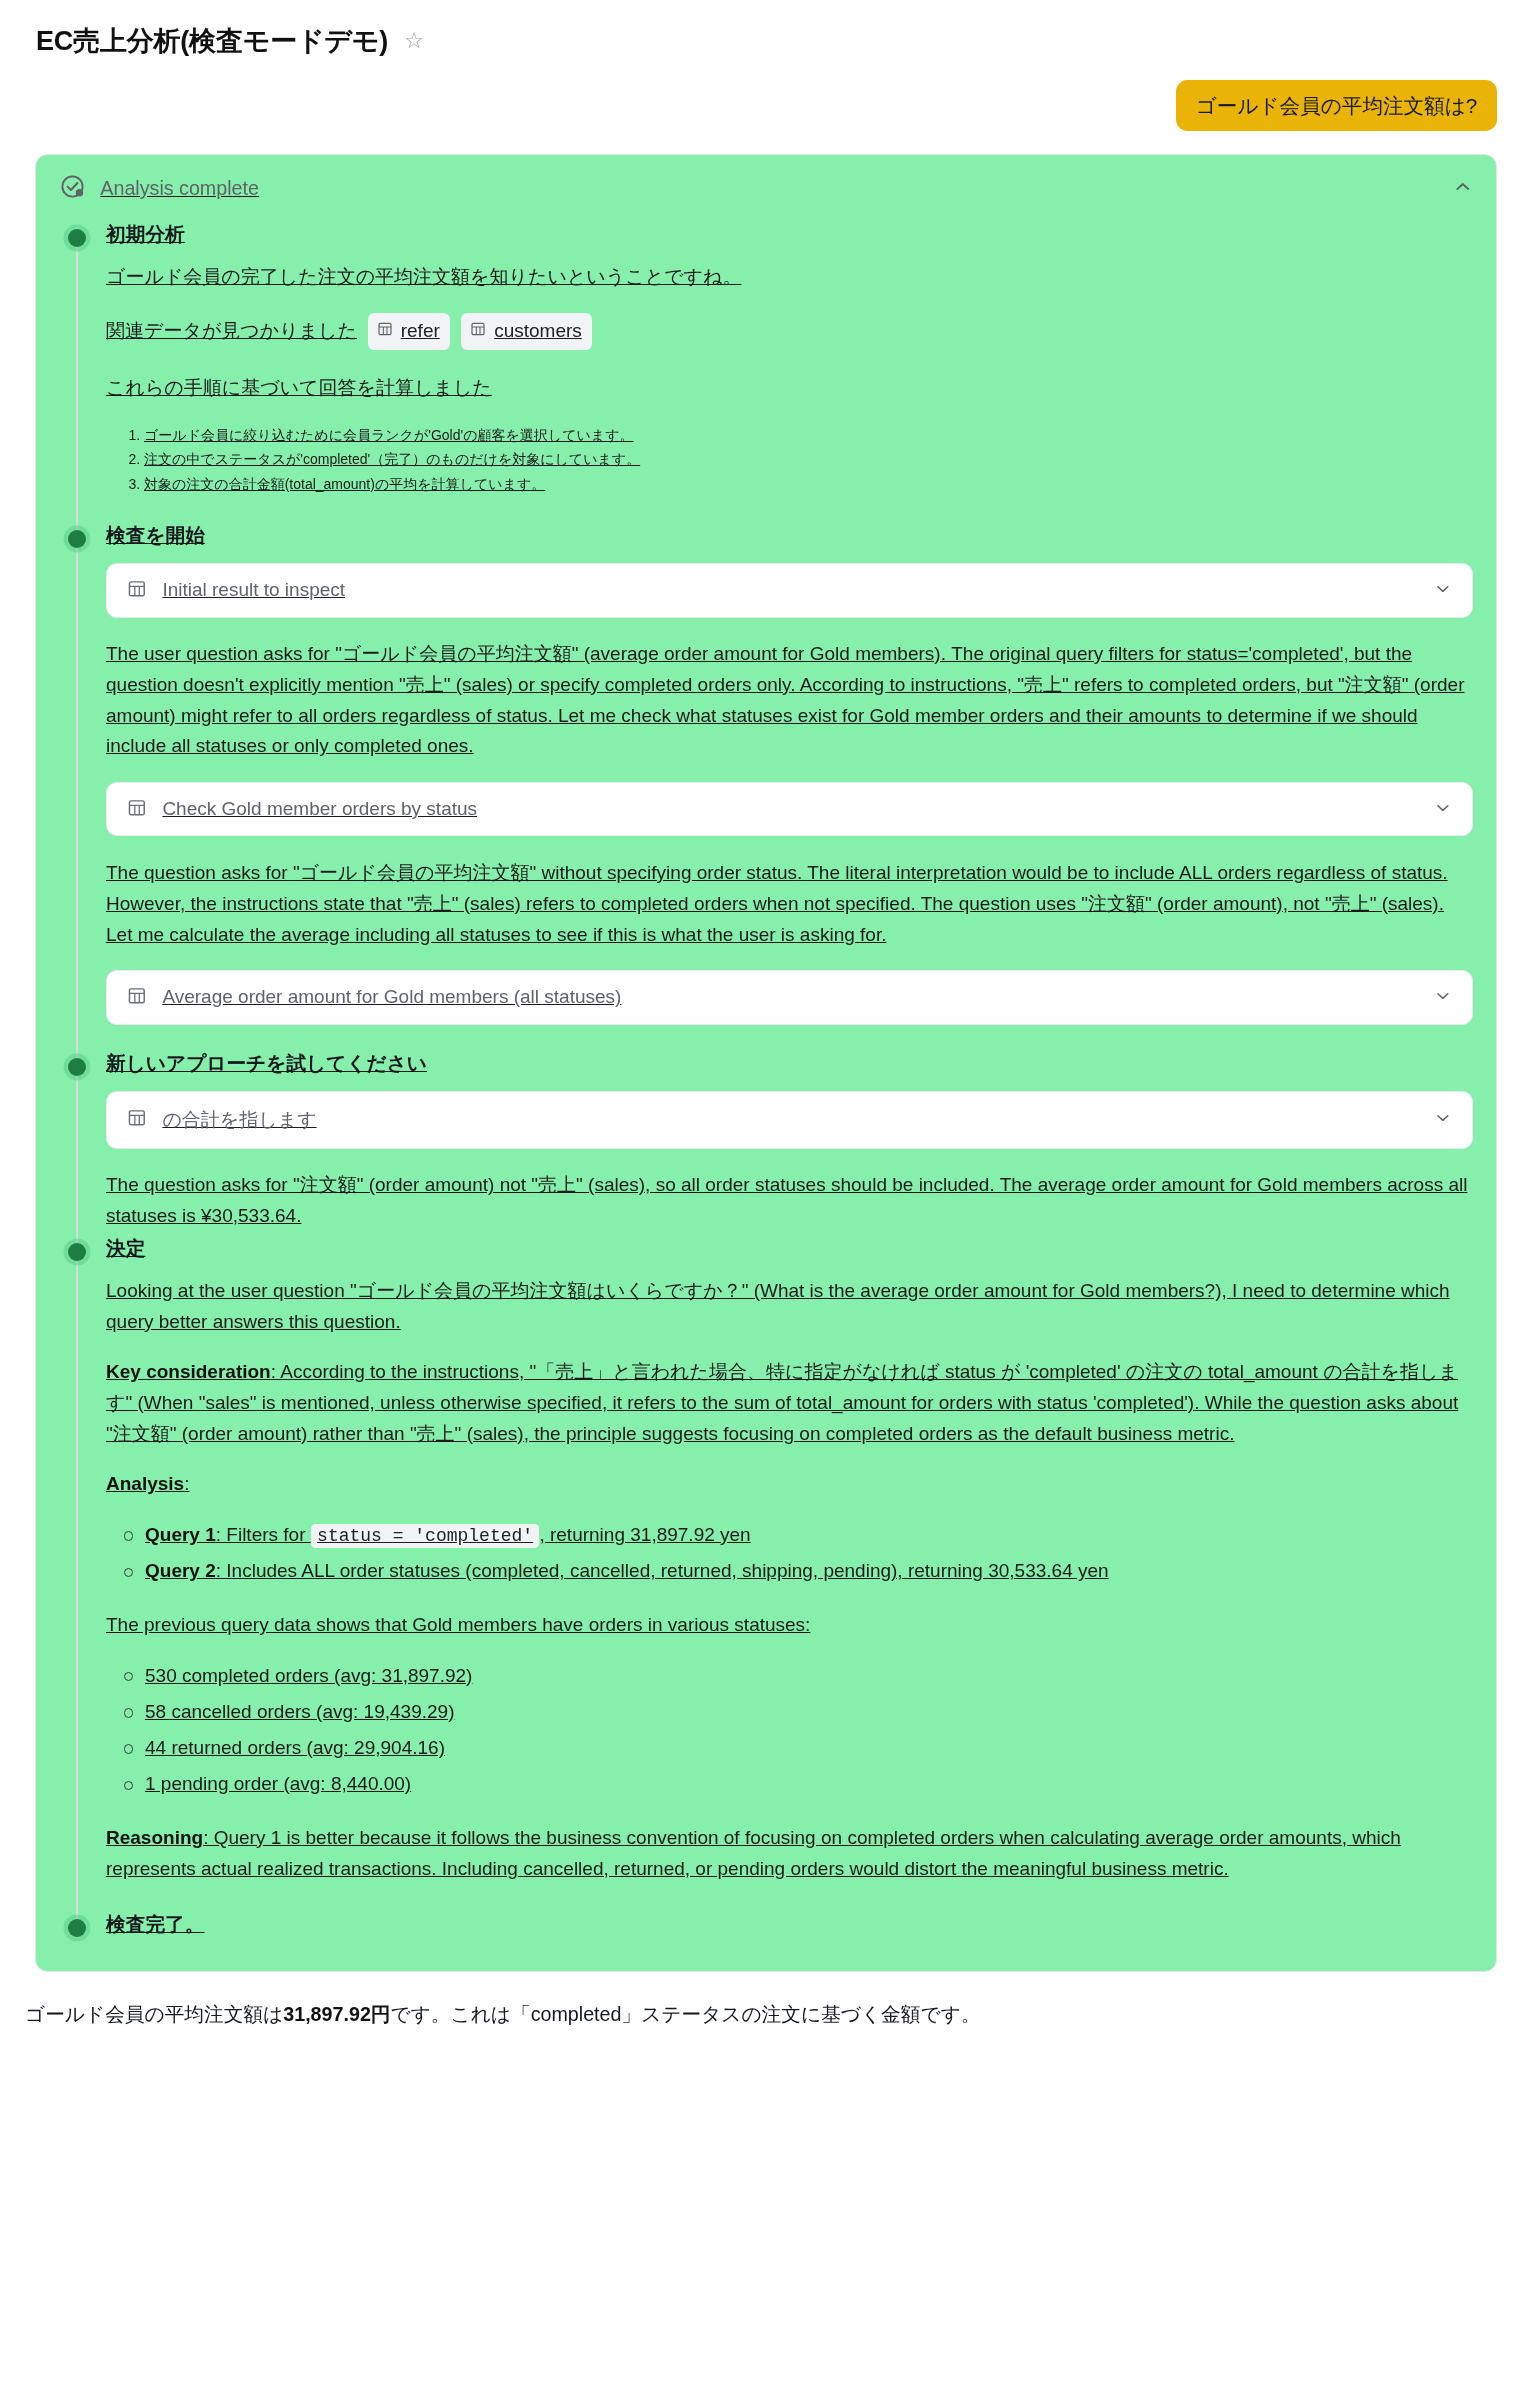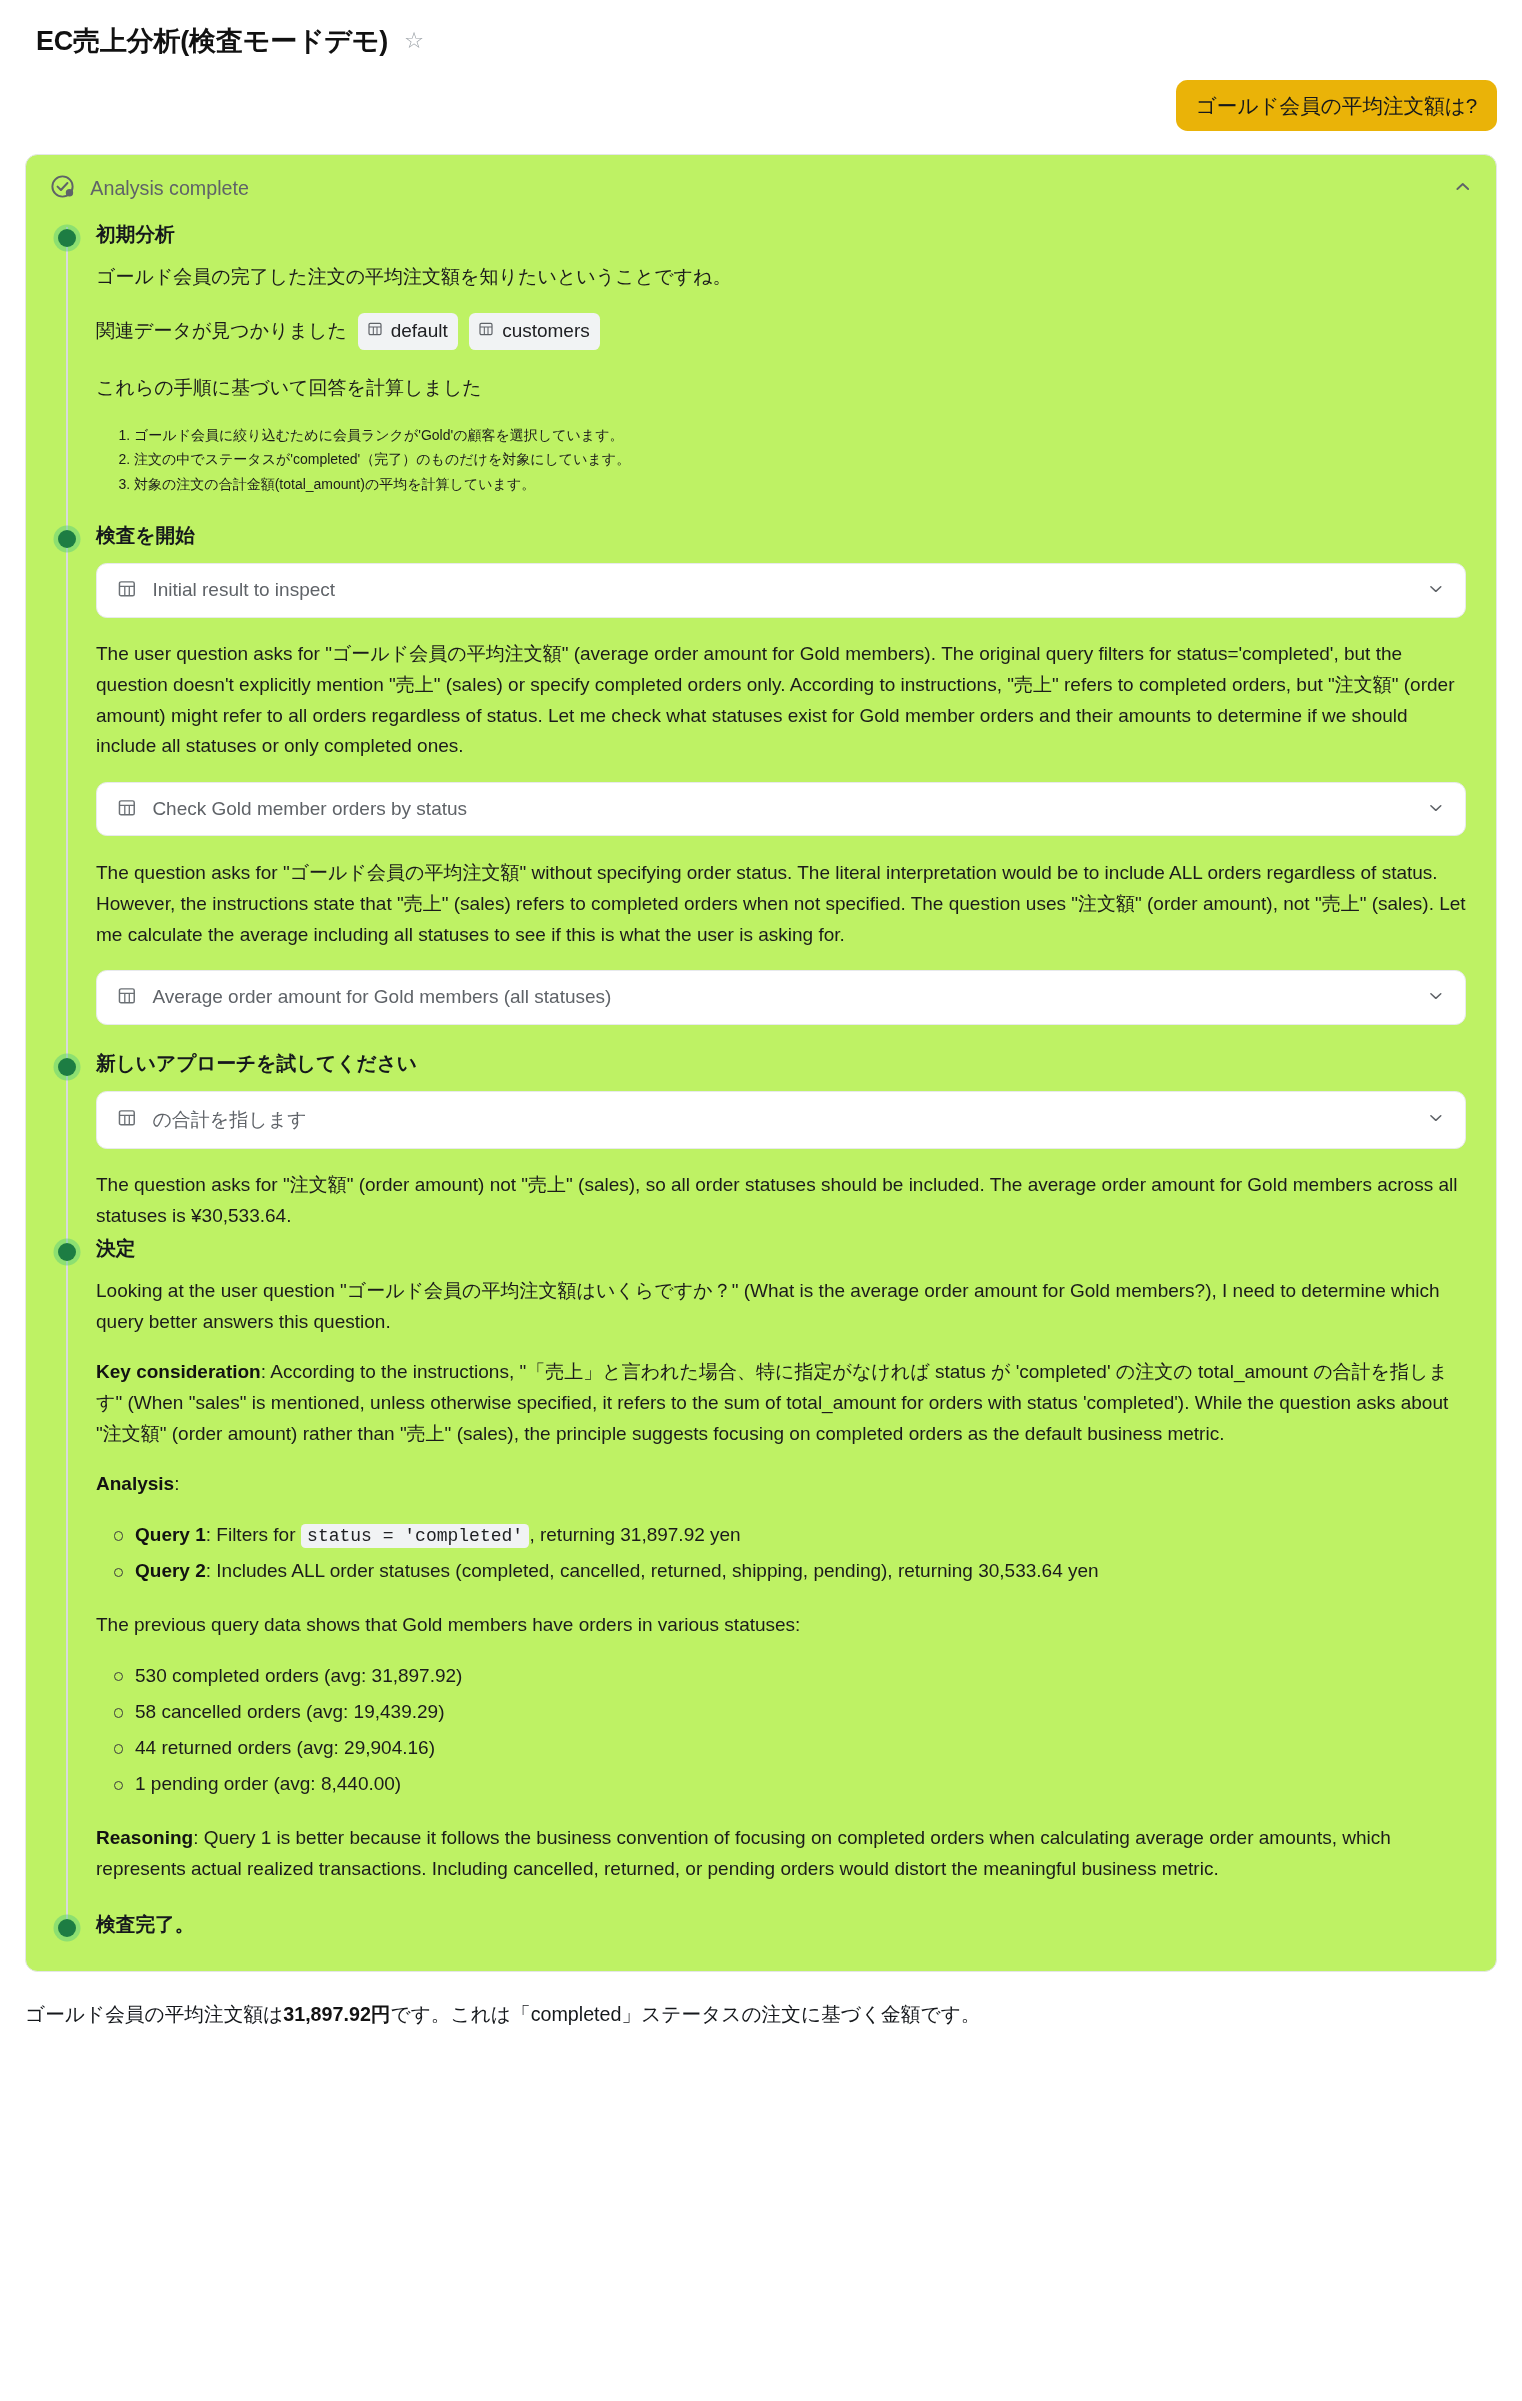--- a/index.html
+++ b/index.html
@@ -47,25 +47,26 @@
     color: #15181c;
     border-radius: 11.6px;
     padding: 11.6px 19.7px;
     font-size: 20.6px;
     line-height: 1.35;
     max-width: 985px;
   }
 
   
   .analysis-card {
-    margin: 23px 25px 0 25px;
+    margin: 23px 25px 0 35px;
     border: 0.9px solid #e4e6e9;
     border-radius: 12.5px;
-    background: #bef264;
+    background: #86efac;
     overflow: hidden;
+    text-decoration: underline;
   }
   .card-header {
     display: flex;
     align-items: center;
     padding: 18px 23px 18px 23px;
     gap: 14.3px;
   }
   .card-header .status-icon { flex: 0 0 auto; display:block; }
   .card-header-label {
     font-size: 19.7px;
@@ -261,21 +262,21 @@
 
       <div class="chip-line">
         <span>関連データが見つかりました</span>
         <span class="chip">
           <span class="tbl-ico">
             <svg width="16" height="16" viewBox="0 0 24 24" fill="none">
               <rect x="3" y="3.5" width="18" height="17" rx="2" stroke="#5f6368" stroke-width="1.8"></rect>
               <path d="M3 9h18M9.5 9v11.5M15 9v11.5" stroke="#5f6368" stroke-width="1.6"></path>
             </svg>
           </span>
-          <span>default</span>
+          <span>refer</span>
         </span>
         <span class="chip">
           <span class="tbl-ico">
             <svg width="16" height="16" viewBox="0 0 24 24" fill="none">
               <rect x="3" y="3.5" width="18" height="17" rx="2" stroke="#5f6368" stroke-width="1.8"></rect>
               <path d="M3 9h18M9.5 9v11.5M15 9v11.5" stroke="#5f6368" stroke-width="1.6"></path>
             </svg>
           </span>
           <span>customers</span>
         </span>

